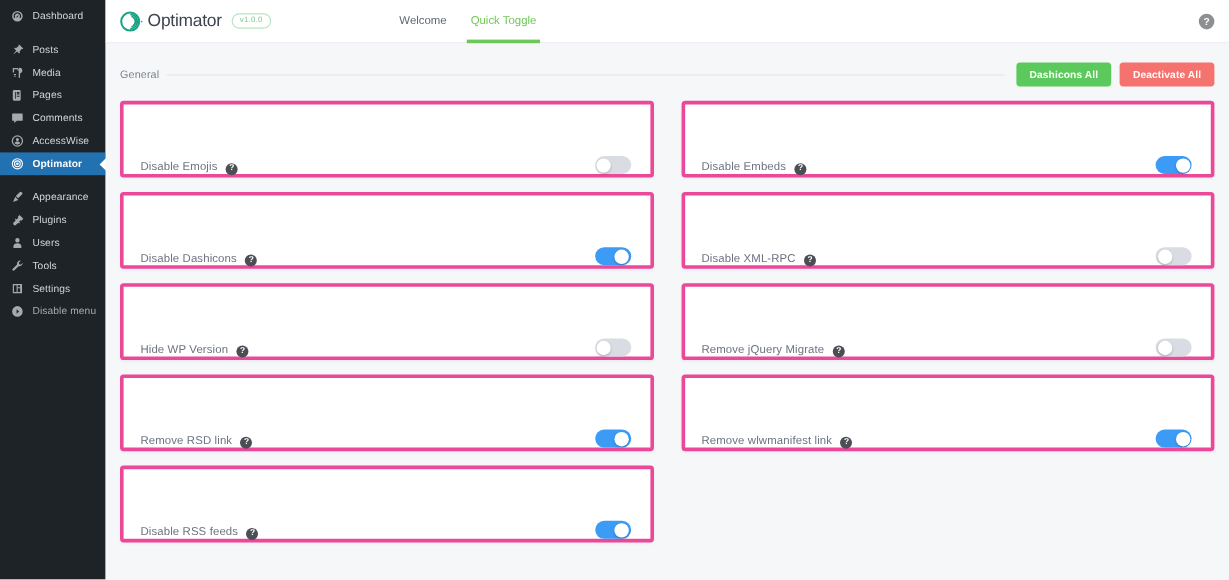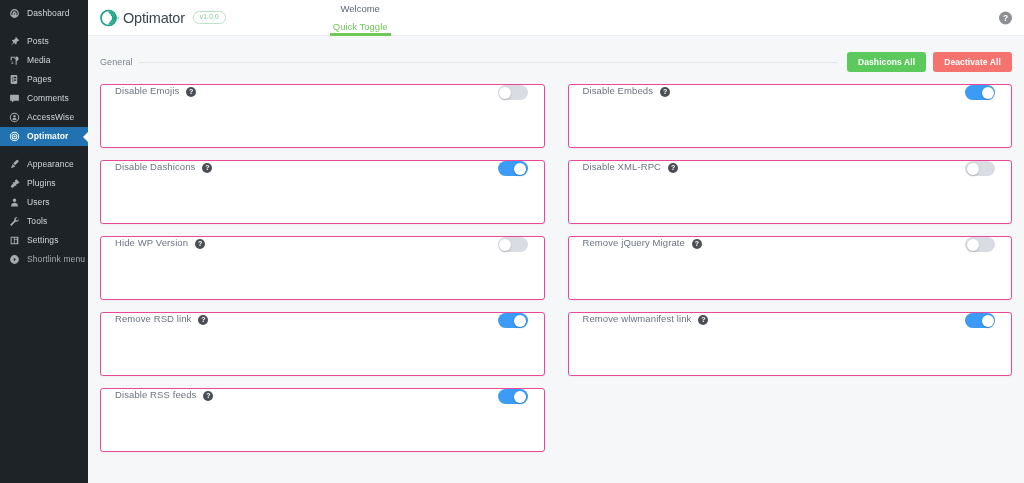--- a/index.html
+++ b/index.html
@@ -68,21 +68,21 @@
   #verbadge {
     margin-left: 8px;
     border: 1px solid #b9e3c4;
     color: #7cc98f;
     border-radius: 9px;
     font-size: 6.5px;
     padding: 2px 6px 2px 6px;
     letter-spacing: .2px;
     line-height: 1;
   }
-  #tabs { display: flex; align-items: center; margin-left: 97px; height: 36px; flex-direction: column; }
+  #tabs { display: flex; align-items: center; margin-left: 97px; height: 36px; }
   .tab {
     font-size: 9.5px; color: #5d6673;
     padding: 0 10px; height: 36px;
     display: flex; align-items: center;
     position: relative;
   }
   .tab.active { color: #6ec857; }
   .tab.active::after {
     content: ""; position: absolute;
     left: 7px; right: 7px; bottom: 0;
@@ -123,24 +123,24 @@
 
   #grid {
     display: grid;
     grid-template-columns: 1fr 1fr;
     column-gap: 23px;
     row-gap: 12px;
     margin-top: 6px;
   }
   .card {
     background: #fff;
-    border: 1px solid #ec4899;
+    border: 3px solid #ec4899;
     border-radius: 3px;
     height: 64px;
-    display: flex; align-items: flex-start;
+    display: flex; align-items: flex-end;
     padding: 0 16px 0 14px;
     box-shadow: 0 1px 2px rgba(20,30,50,.045);
   }
   .card-label {
     font-size: 9.5px; color: #6b7280;
     letter-spacing: .1px;
   }
   .qmark {
     width: 10px; height: 10px; border-radius: 50%;
     background: #4b4f55; color: #fff;
@@ -269,21 +269,21 @@
           </svg>
         </span>
         <span class="mlabel">Settings</span>
       </div>
       <div class="menu-item dim">
         <span class="ico">
           <svg viewBox="0 0 20 20">
             <path d="M10 2a8 8 0 100 16 8 8 0 000-16zm2.6 8l-3.8 3.4V6.6L12.6 10z"></path>
           </svg>
         </span>
-        <span class="mlabel">Shortlink menu</span>
+        <span class="mlabel">Disable menu</span>
       </div>
     </nav>
 
   <div id="main">
 
     <div id="topbar">
 
       <div id="brand">
         <span class="logo">
           <svg viewBox="0 0 44 44" xmlns="http://www.w3.org/2000/svg">

